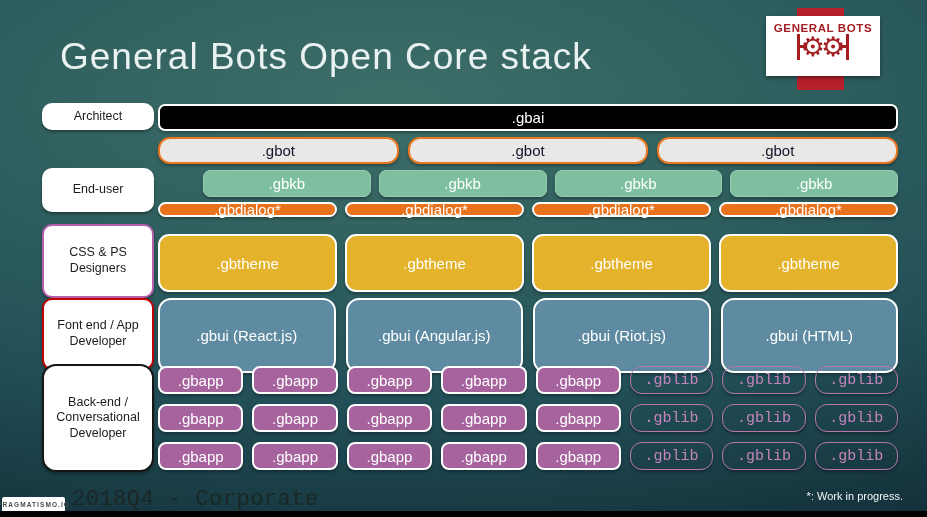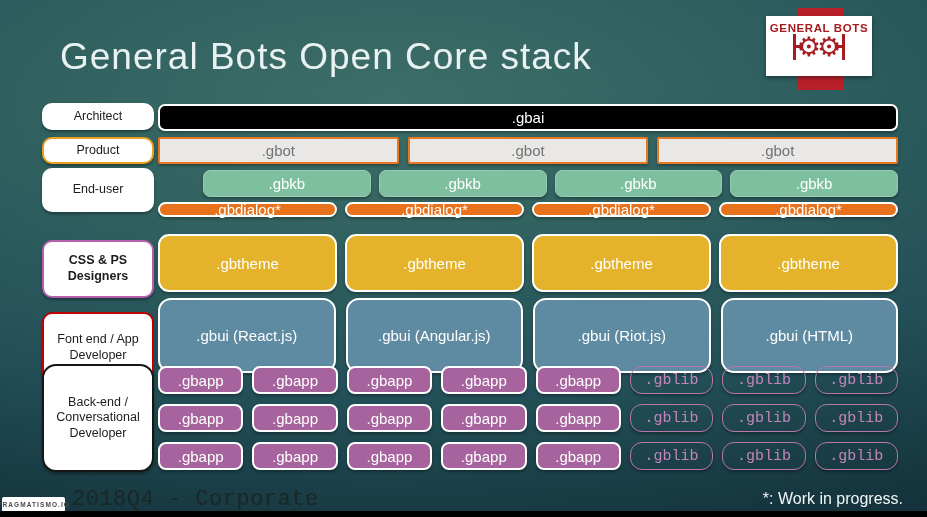--- a/index.html
+++ b/index.html
@@ -10,93 +10,92 @@
       radial-gradient(ellipse 130% 95% at 42% 20%, #3e6e68 0%, #316260 28%, #235058 60%, #16363f 88%, #122e37 100%);
     font-family:"Liberation Sans", sans-serif;
   }
   .title {
     position:absolute; left:60px; top:36px; font-size:37px; font-weight:400;
     letter-spacing:1px; color:#e9f2f1;
   }
   
   .logo-band { position:absolute; left:797px; top:8px; width:47px; height:82px; background:#b7202a; }
   .logo-card {
-    position:absolute; left:766px; top:16px; width:106px; height:60px; background:#ffffff;
+    position:absolute; left:766px; top:16px; width:114px; height:60px; background:#ffffff;
     box-shadow:0 2px 4px rgba(0,0,0,0.4); display:flex; flex-direction:column; align-items:center; padding-top:6px;
   }
   .logo-brand { color:#a41d21; font-weight:bold; font-size:11.5px; letter-spacing:0.6px; }
   .logo-gears { display:flex; align-items:center; justify-content:center; margin-top:-2px; }
   .gear-glyph { font-size:27px; line-height:30px; color:#a41d21; margin:0 -2px; }
   .gbar { position:relative; width:3px; height:26px; background:#a41d21; display:inline-block; }
   .gbar.left { margin-right:3px; } .gbar.right { margin-left:3px; }
   .gbar::after { content:""; position:absolute; top:11px; width:7px; height:3px; background:#a41d21; }
   .gbar.left::after { left:3px; } .gbar.right::after { right:3px; }
   
   .llabel {
     position:absolute; left:42px; width:112px; background:#ffffff; color:#1c1c1c;
     display:flex; align-items:center; justify-content:center; text-align:center;
     font-size:12.5px; line-height:1.25; border-radius:10px; padding:2px 7px;
     box-shadow:0 2px 3px rgba(0,0,0,0.35);
   }
   .l-architect { top:103px; height:27px; border:2px solid #ffffff; }
   .l-product   { top:137px; height:27px; border:2px solid #eaa121; }
   .l-enduser   { top:168px; height:44px; border:2px solid #ffffff; }
-  .l-designers { top:240px; height:58px; border:2px solid #b55fad;font-weight:bold; }
-  .l-frontend  { top:312px; height:72px; border:2px solid #c00000; }
+  .l-designers { top:224px; height:74px; border:2px solid #b55fad; }
+  .l-frontend  { top:298px; height:72px; border:2px solid #c00000; }
   .l-backend   { top:364px; height:108px; border:2px solid #161616; border-radius:14px; }
   
   .row { position:absolute; left:158px; width:740px; display:flex; gap:9px; }
   .row > div { flex:1; display:flex; align-items:center; justify-content:center; font-size:15px; box-shadow:0 2px 3px rgba(0,0,0,0.3); }
   .r-gbai    { top:104px; height:27px; }
   .r-gbot    { top:137px; height:27px; }
   .r-gbkb    { top:170px; height:27px; gap:8px;padding-left:45px; }
   .r-gbdlg   { top:202px; height:15px; gap:8px; }
   .r-gbtheme { top:234px; height:58px; gap:8px; }
   .r-gbui    { top:298px; height:75px; gap:10px; }
   .r-app1    { top:366px; height:28px; }
   .r-app2    { top:404px; height:28px; }
   .r-app3    { top:442px; height:28px; }
   .b-gbai   { background:#000000; border:2px solid #ffffff; border-radius:7px;  color:#ffffff; }
-  .b-gbot   { background:#eae8e6; border:2px solid #e87722; border-radius:2px;  color:#737373; }
+  .b-gbot   { background:#eae8e6; border:2px solid #e87722; border-radius:12px;  color:#0f172a; }
   .b-gbkb   { background:#7dbf9f; border:1px solid #9accb3; border-radius:7px;  color:#ffffff; box-shadow:2px 3px 4px rgba(0,0,0,0.45); }
   .b-gbdlg  { background:#e8711b; border:2px solid #ffffff; border-radius:8px;  color:#ffffff; }
   .b-gbtheme{ background:#e4b32b; border:2px solid #ffffff; border-radius:11px; color:#ffffff; }
   .b-gbui   { background:#5e8ba1; border:2px solid #ffffff; border-radius:13px; color:#ffffff; }
   .b-gbapp  { background:#a6639e; border:2px solid #ffffff; border-radius:8px;  color:#ffffff; }
   .b-gblib  { background:transparent; border:1px solid #b877ae; border-radius:12px; color:#c585bc; box-shadow:none;font-family:Liberation Mono, monospace; }
   
   .bottom-bar { position:absolute; left:0; bottom:0; width:100%; height:6px; background:#000000; }
   .prag-box {
     position:absolute; left:2px; top:497px; width:63px; height:15px; background:#ffffff;
     display:flex; align-items:center; justify-content:center; border-radius:2px;
     font-size:6.5px; font-weight:bold; letter-spacing:1.1px; color:#4a4a4a;
   }
   .caption { position:absolute; left:72px; top:487px; font-size:22px; letter-spacing:0.5px; color:#1b2726;font-family:Liberation Mono, monospace; }
-  .note { position:absolute; right:24px; top:490px; font-size:16px; color:#f2f6f6; }
+  .note { position:absolute; right:24px; top:490px; font-size:11px; color:#f2f6f6; }
 </style>
 </head>
 <body>
 
 <div class="slide">
 
   <div class="title">General Bots Open Core stack</div>
 
   <div class="logo-band"></div>
   <div class="logo-card">
     <div class="logo-brand">GENERAL BOTS</div>
     <div class="logo-gears">
       <span class="gbar left"></span>
       <span class="gear-glyph">⚙</span>
       <span class="gear-glyph">⚙</span>
       <span class="gbar right"></span>
     </div>
   </div>
 
   <div class="llabel l-architect">Architect</div>
-  <div class="llabel l-product">Product</div>
   <div class="llabel l-enduser">End-user</div>
   <div class="llabel l-designers">CSS &amp; PS Designers</div>
   <div class="llabel l-frontend">Font end / App Developer</div>
   <div class="llabel l-backend">Back-end / Conversational Developer</div>
 
   <div class="row r-gbai">
     <div class="b-gbai">.gbai</div>
   </div>
 
   <div class="row r-gbot">

